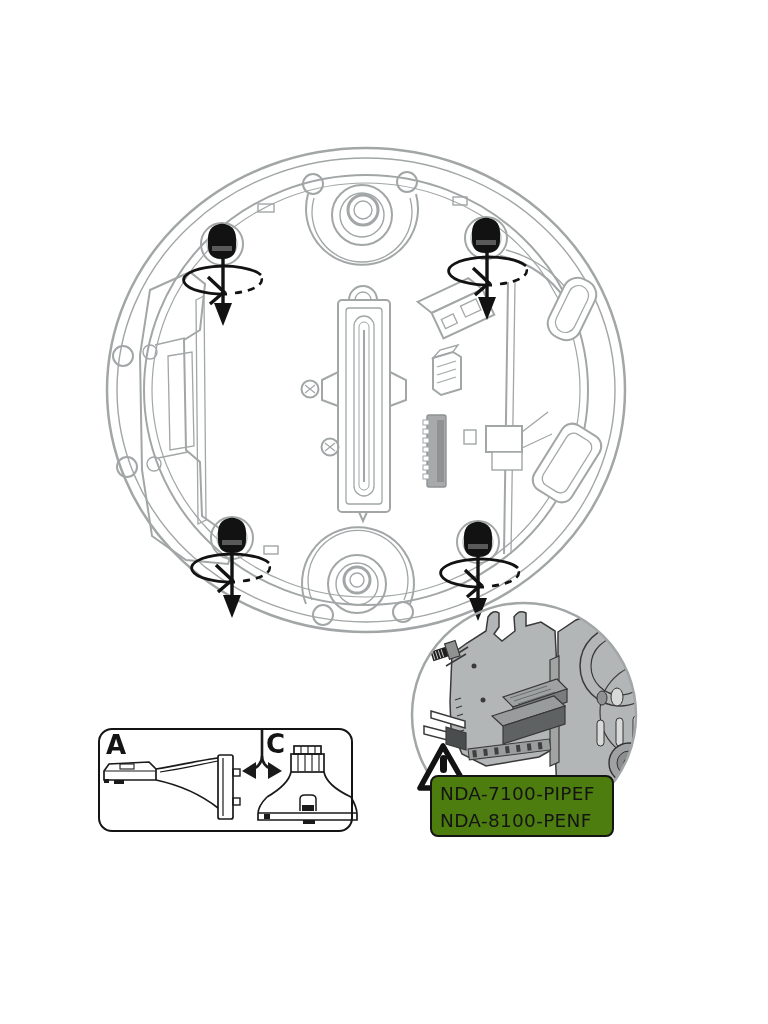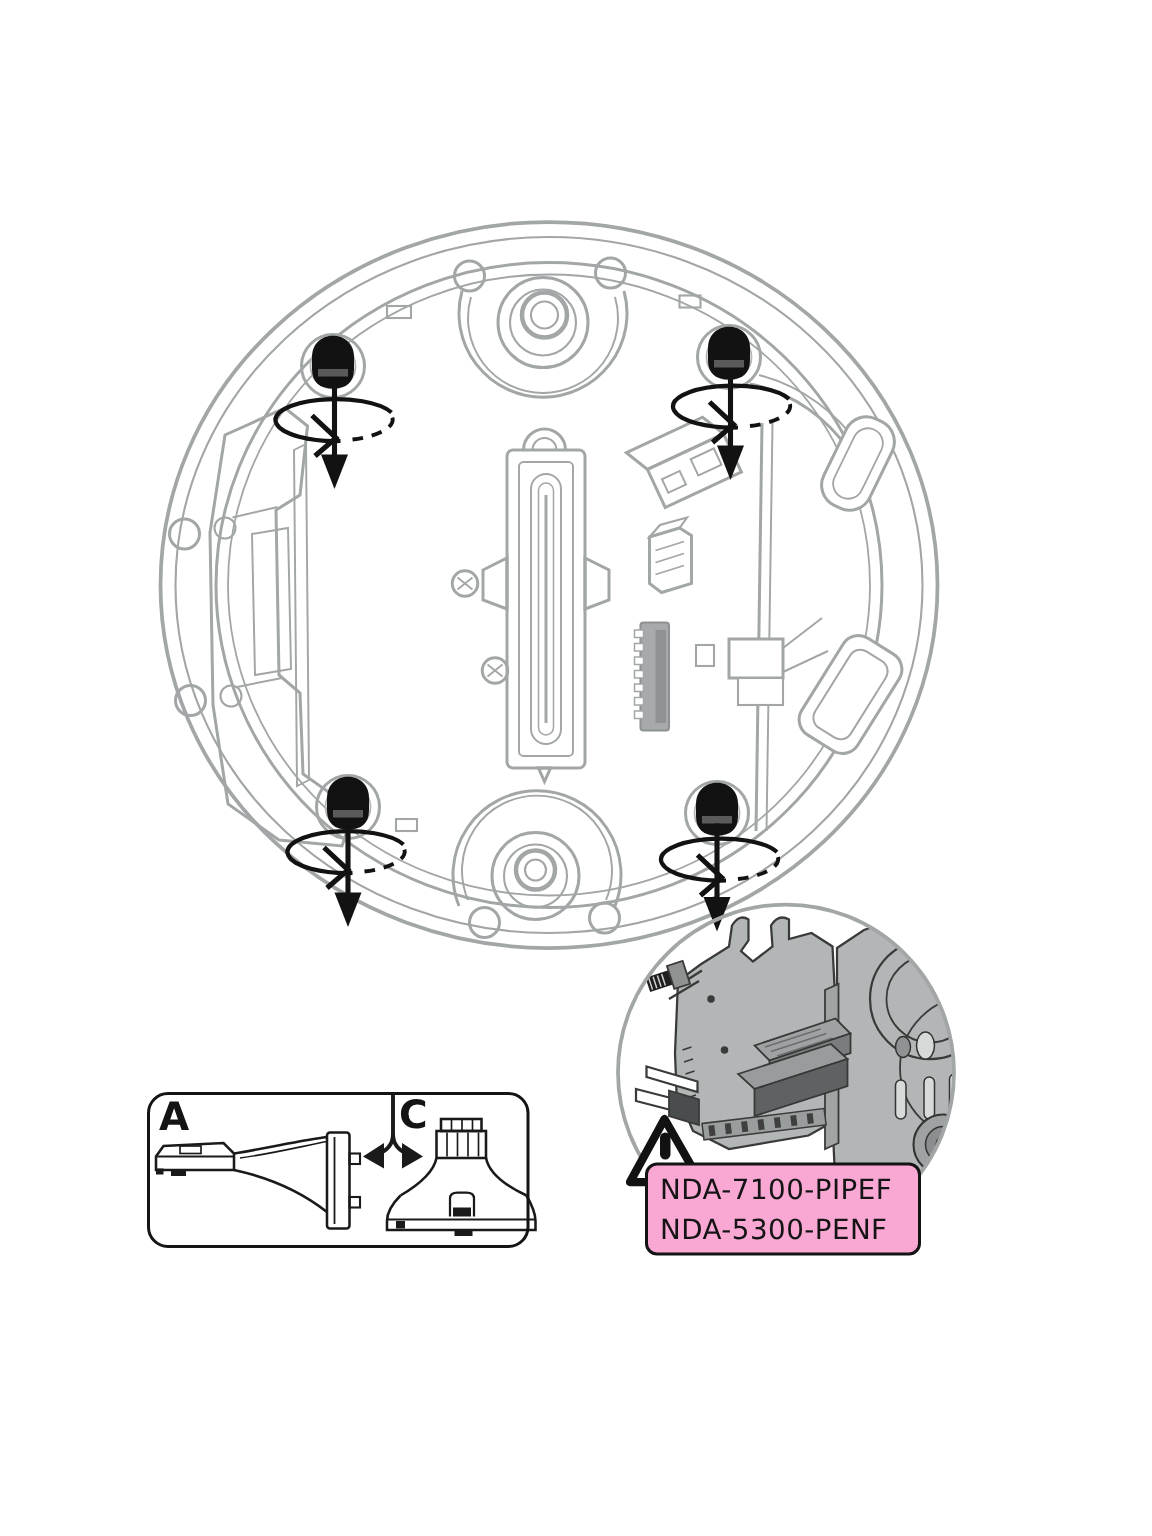--- a/index.html
+++ b/index.html
@@ -4,21 +4,21 @@
 <style>
   html,body{margin:0;padding:0;background:#ffffff;}
   .canvas{position:relative;width:768px;height:1024px;background:#ffffff;overflow:hidden;
           font-family:"DejaVu Sans","Liberation Sans",sans-serif;}
   .canvas svg{position:absolute;left:0;top:0;}
   .option-box{position:absolute;left:98px;top:728px;width:251px;height:100px;
               border:2.6px solid #141414;border-radius:14px;background:transparent;}
   .opt-letter{position:absolute;font-weight:bold;font-size:26px;color:#141414;line-height:1;}
   .opt-a{left:106px;top:732px;}
   .opt-c{left:266px;top:731px;}
-  .part-box{position:absolute;left:430px;top:775px;width:172px;height:55px;background:#f9a8d4;
+  .part-box{position:absolute;left:430px;top:775px;width:172px;height:55px;background:#4d7c0f;
             border:2.6px solid #141414;border-radius:8px;padding:3px 0 0 8px;
             font-size:18.5px;line-height:27px;color:#141414;letter-spacing:.3px;white-space:nowrap;}
 </style>
 </head>
 <body>
 
 <div class="canvas">
 
 <svg width="768" height="1024" viewBox="0 0 768 1024">
   <defs>
@@ -260,16 +260,16 @@
     </g>
   </g>
 </svg>
 
 <div class="option-box"></div>
 <div class="opt-letter opt-a">A</div>
 <div class="opt-letter opt-c">C</div>
 
 <div class="part-box">
   <div>NDA-7100-PIPEF</div>
-  <div>NDA-5300-PENF</div>
+  <div>NDA-8100-PENF</div>
 </div>
 
 </div>
 
 </body></html>

